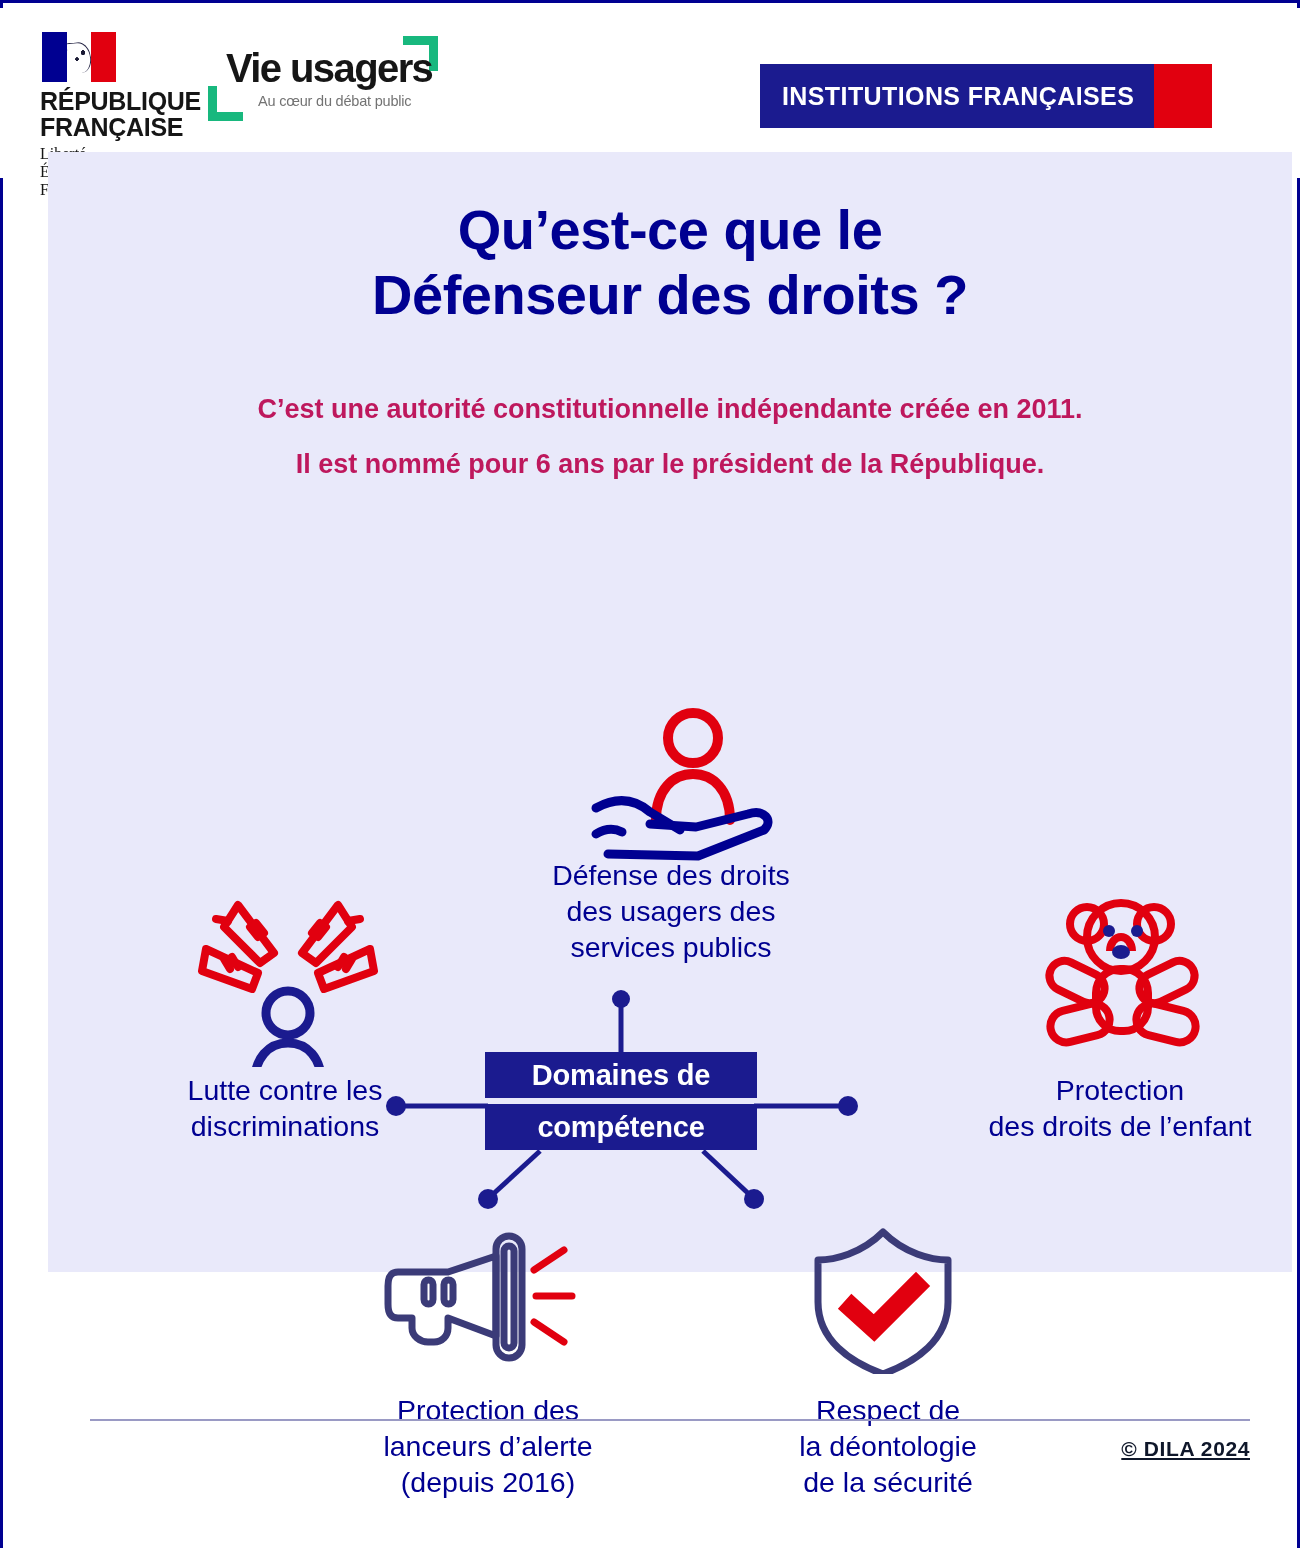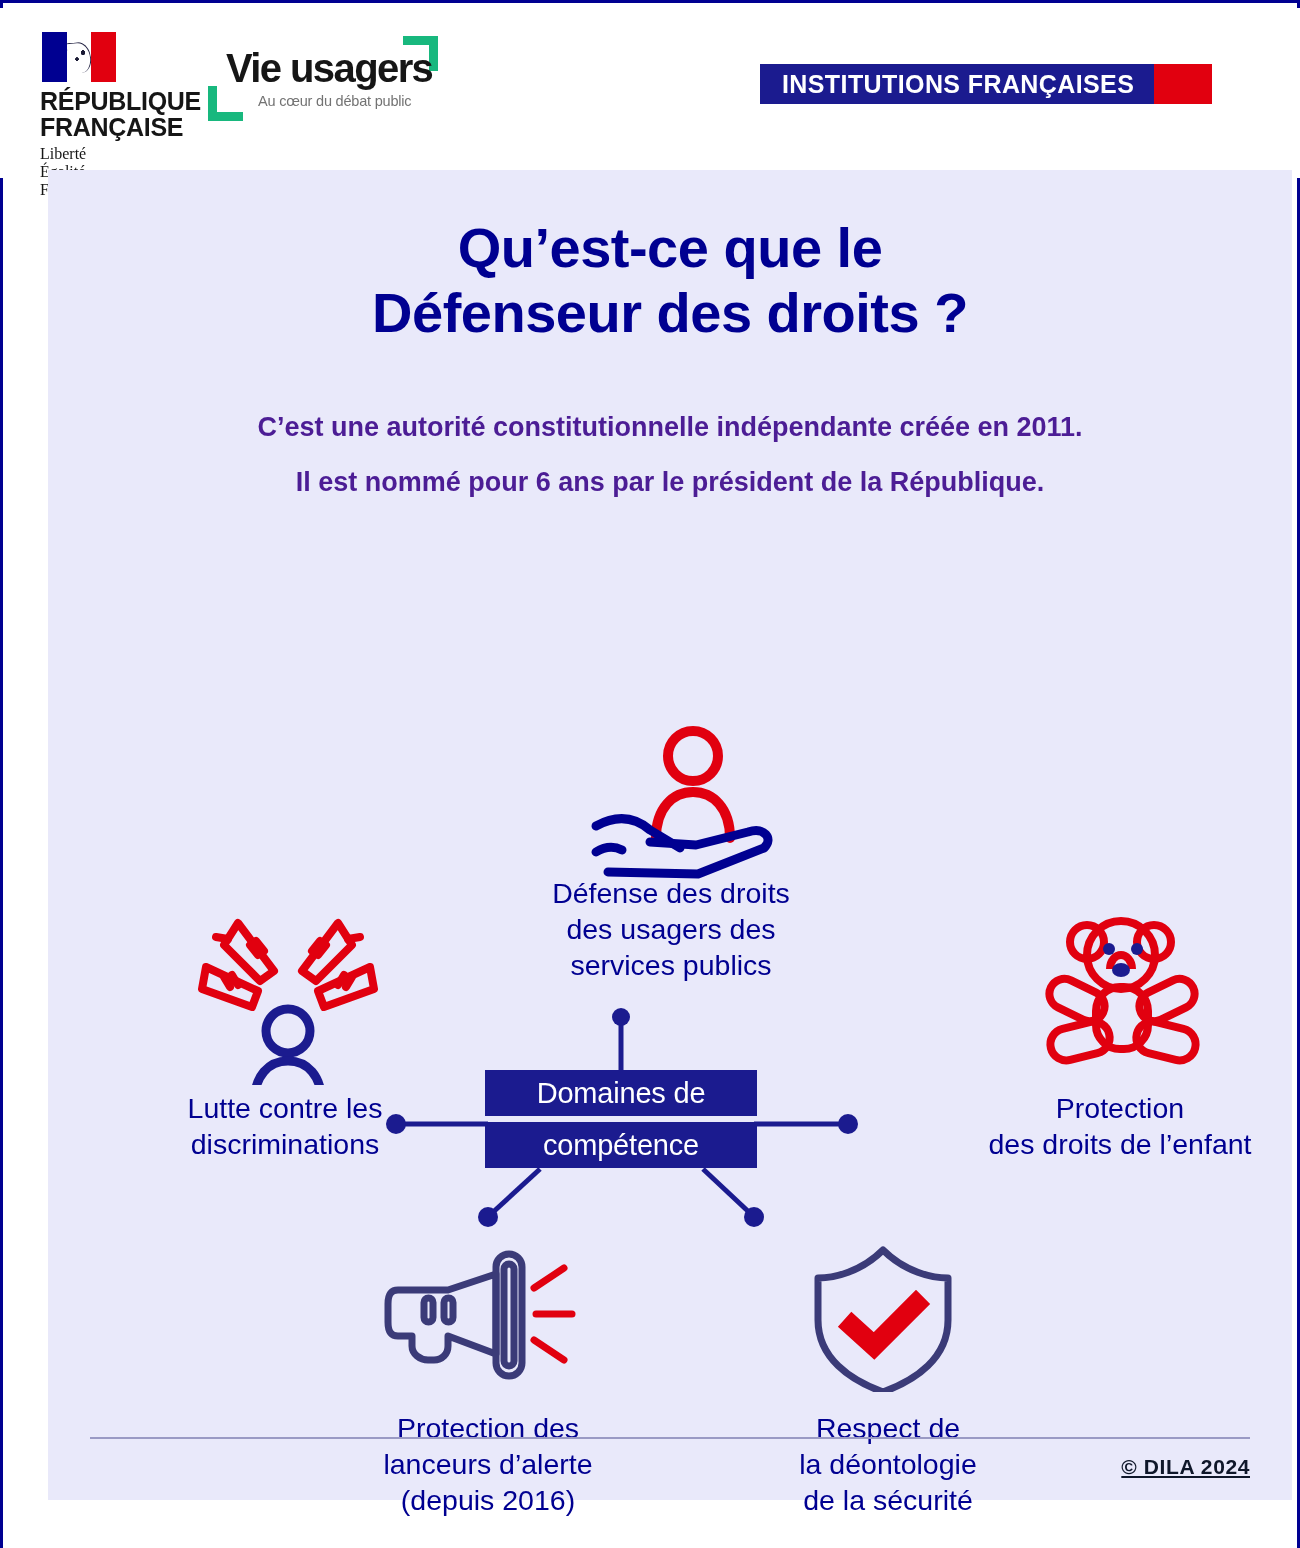--- a/index.html
+++ b/index.html
@@ -129,21 +129,21 @@
     left: 0; top: 40px;
     width: 26px; height: 26px;
     border-bottom: 9px solid #18b87e;
     border-left: 9px solid #18b87e;
   }
 
   
   .banner {
     position: absolute;
     left: 760px; top: 56px;
-    height: 40px;
+    height: 64px;
     display: flex;
     align-items: stretch;
   }
   .banner-main {
     background: #1b1b8f;
     color: #ffffff;
     font-weight: bold;
     font-size: 25px;
     letter-spacing: 0.4px;
     display: flex;
@@ -151,42 +151,42 @@
     padding: 0 20px 0 22px;
   }
   .banner-red {
     background: #e1000f;
     width: 58px;
   }
 
   
   .panel {
     position: absolute;
-    left: 48px; top: 170px;
-    width: 1244px; height: 1330px;
+    left: 48px; top: 152px;
+    width: 1244px; height: 1120px;
     background: #e9e9fa;
   }
 
   .title {
     position: absolute;
     left: 0; top: 45px;
     width: 1244px;
     text-align: center;
     color: #000091;
     font-weight: bold;
     font-size: 56px;
     line-height: 65px;
     letter-spacing: -0.5px;
   }
   .subtitle {
     position: absolute;
     left: 0; top: 230px;
     width: 1244px;
     text-align: center;
-    color: #4c1d95;
+    color: #be185d;
     font-weight: bold;
     font-size: 27px;
     line-height: 55px;
   }
 
   
   .diagram {
     position: absolute;
     left: 0; top: 360px;
     width: 1244px; height: 880px;
@@ -202,21 +202,21 @@
 
   
   .hub {
     position: absolute;
     left: 437px; top: 540px;
     width: 272px;
   }
   .hub-line {
     background: #1b1b8f;
     color: #ffffff;
-    font-weight: normal;
+    font-weight: bold;
     font-size: 29px;
     line-height: 46px;
     text-align: center;
     letter-spacing: -0.2px;
     height: 46px;
   }
   .hub-line + .hub-line { margin-top: 6px; }
 
   .icon-box { position: absolute; }
 

